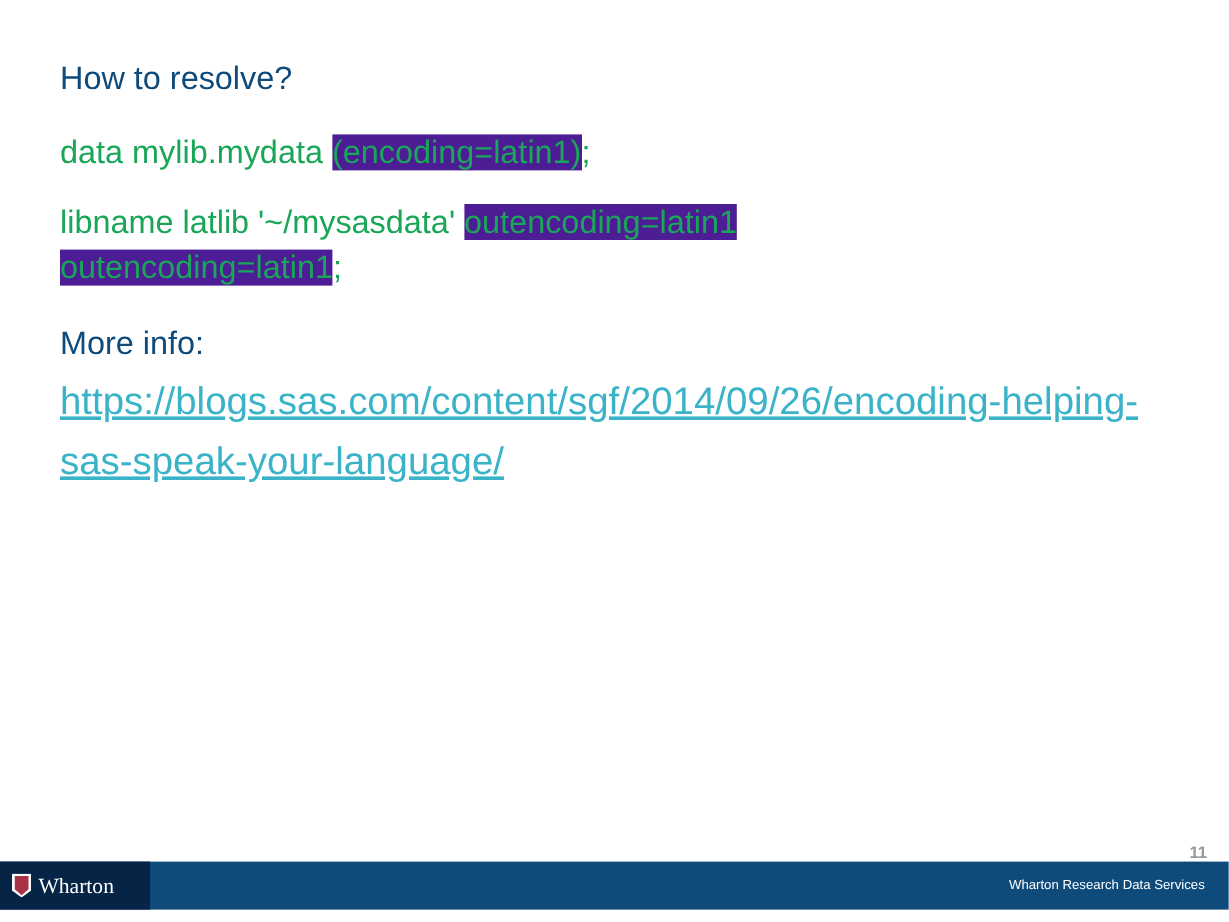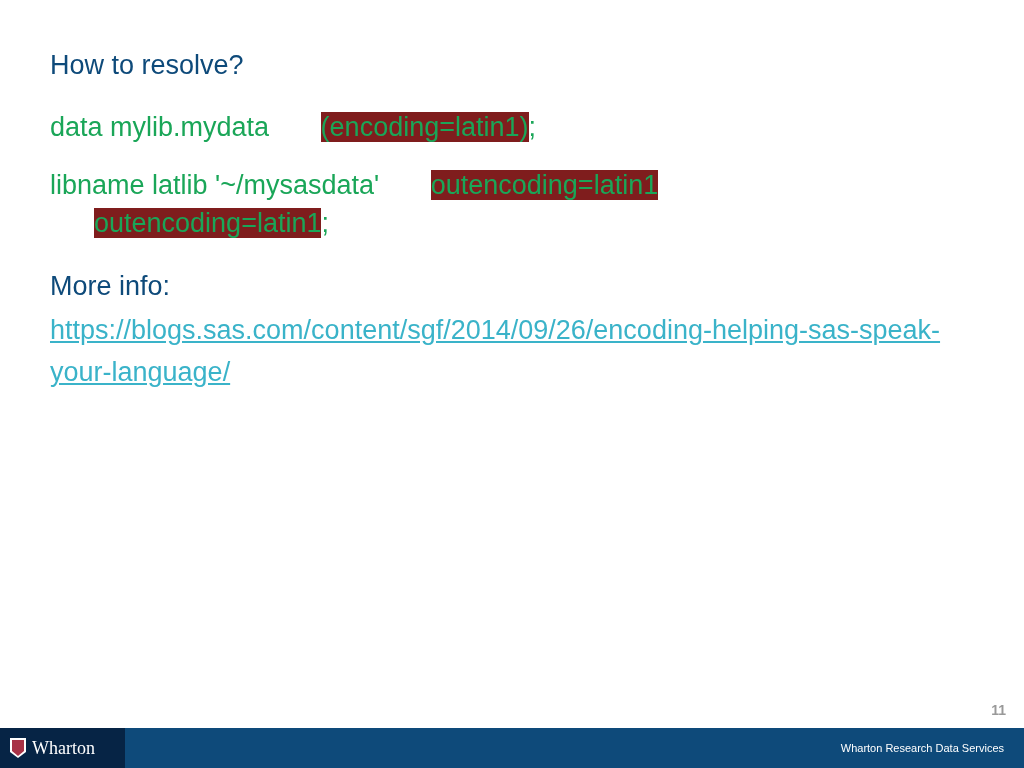--- a/index.html
+++ b/index.html
@@ -31,53 +31,52 @@
     }
     .code-line {
       font-size: 27px;
       margin-bottom: 20px;
       line-height: 1.4;
     }
     .green {
       color: #1aa658;
     }
     .highlight {
-      background-color: #7f1d1d;
+      background-color: #4c1d95;
       color: #1aa658;
-      margin-left: 44px;
     }
     .or-text {
       color: #0e4a7a;
       font-size: 27px;
       margin-bottom: 20px;
     }
     .more-info {
       color: #0e4a7a;
       font-size: 27px;
       margin-bottom: 8px;
       margin-top: 29px;
     }
     .link {
       color: #3ab3c9;
-      font-size: 27px;
+      font-size: 32px;
       text-decoration: underline;
       line-height: 1.55;
       word-break: break-word;
     }
     .page-number {
       position: absolute;
       right: 18px;
       bottom: 50px;
       color: #999999;
       font-size: 14px;
       font-weight: bold;
     }
     .footer {
       position: absolute;
-      bottom: 0;
+      bottom: 10px;
       left: 0;
       width: 100%;
       height: 40px;
       background: #0e4a7a;
       display: flex;
       align-items: center;
       justify-content: space-between;
       padding: 0 20px 0 10px;
     }
     .footer-dark {

